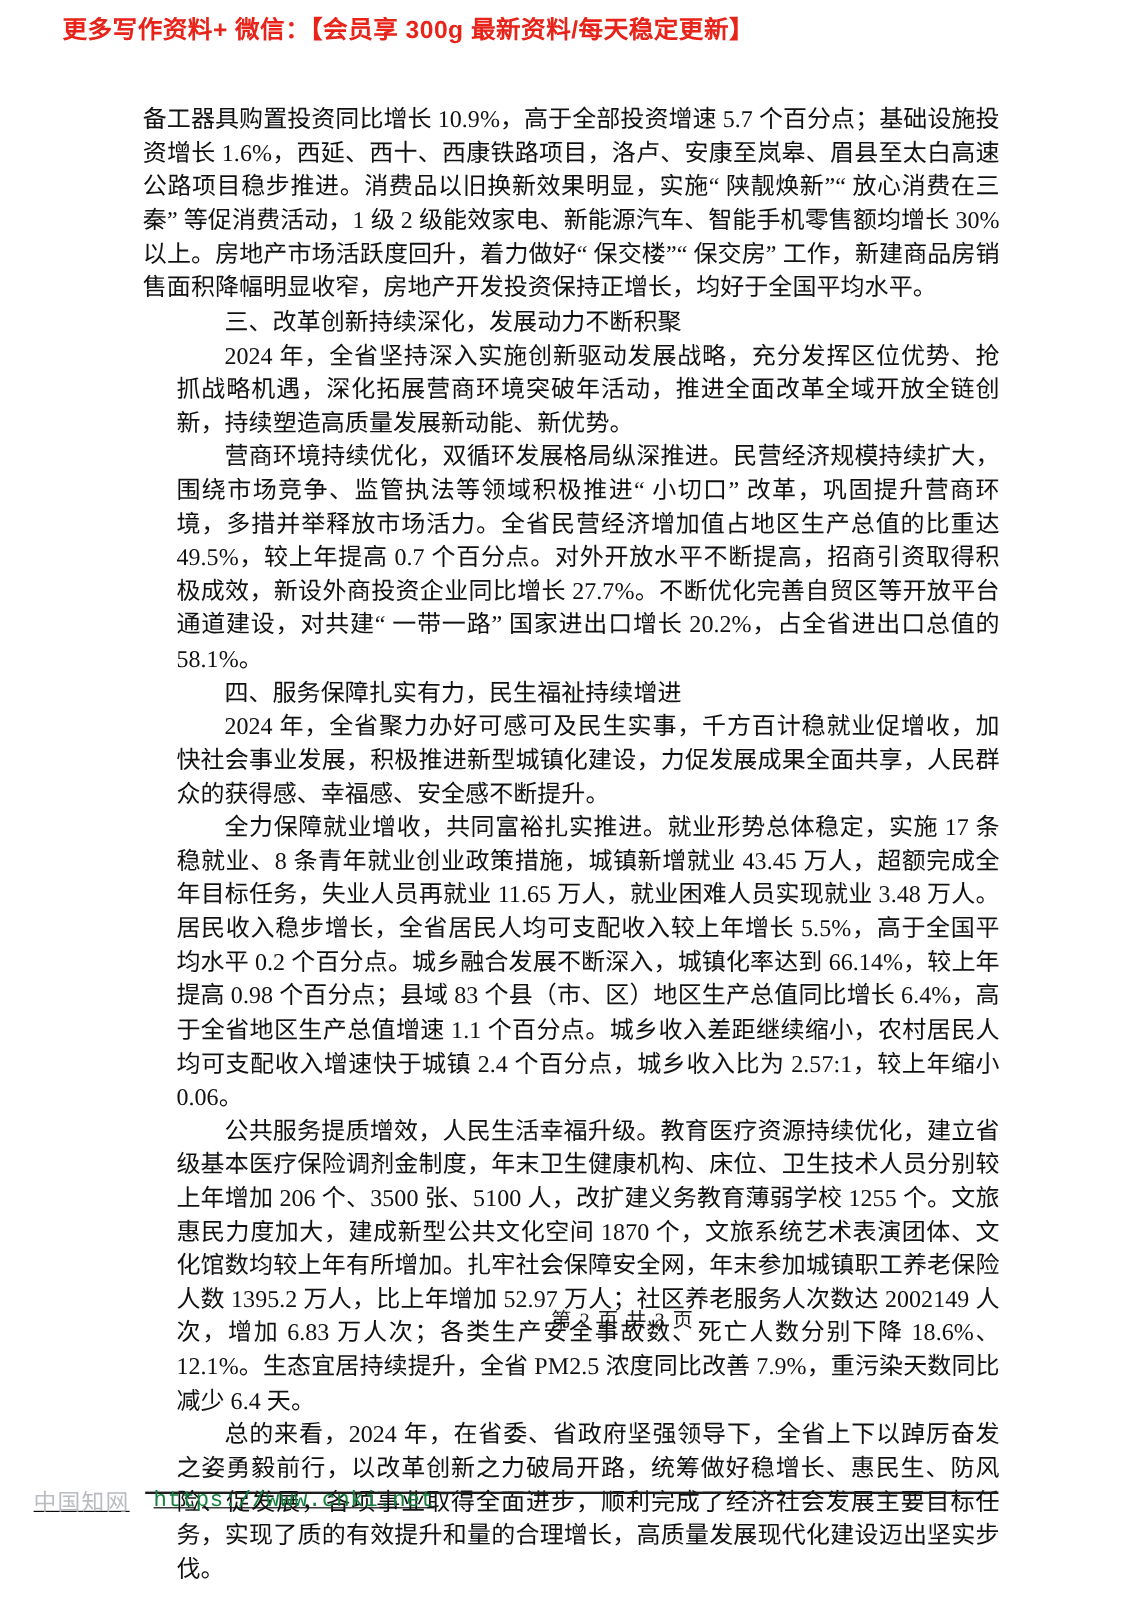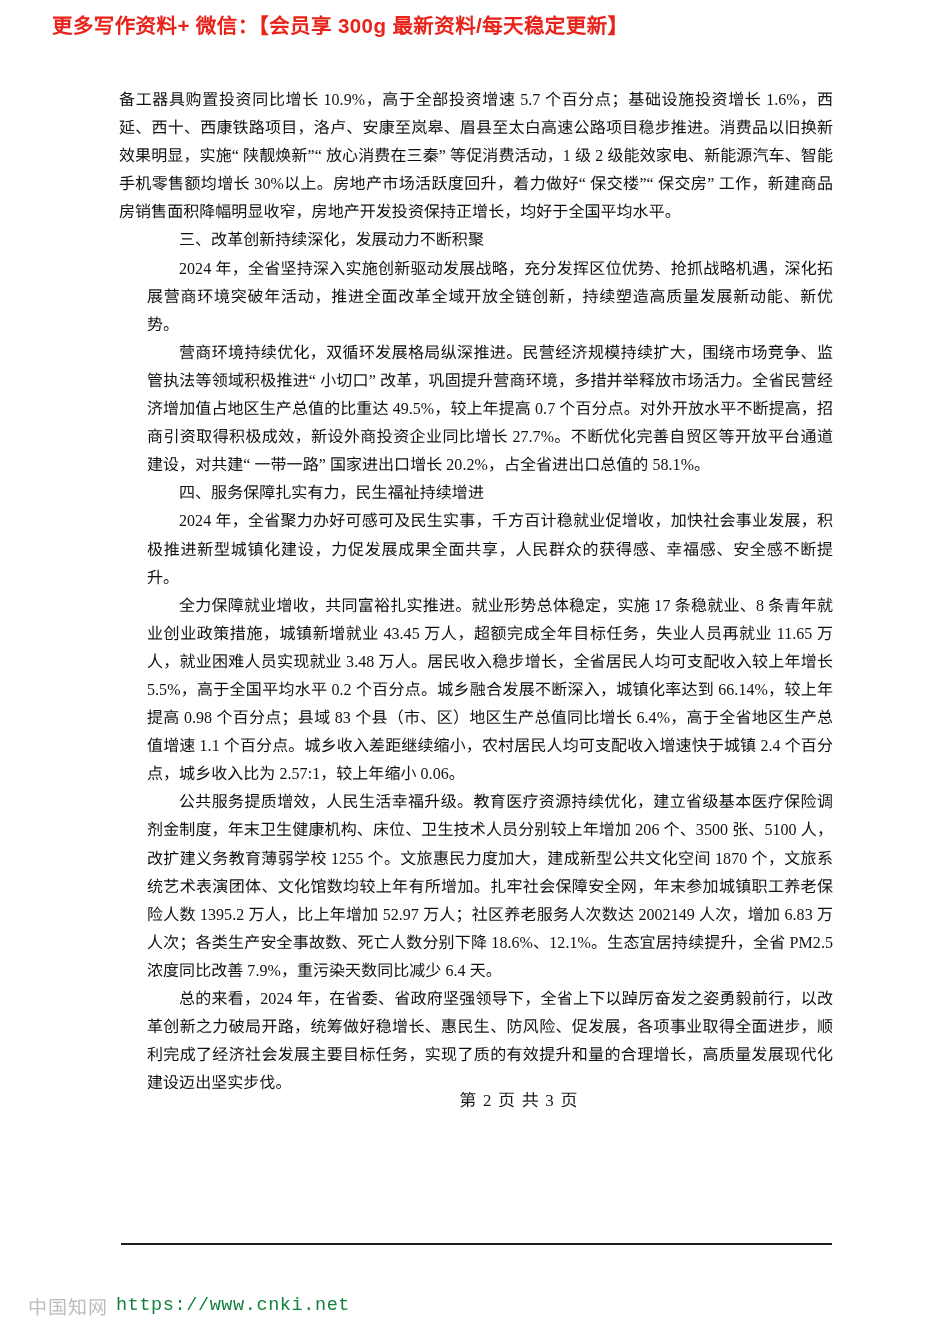--- a/index.html
+++ b/index.html
@@ -41,21 +41,21 @@
 
   
   .body-block {
     position: absolute;
     left: 119px;
     top: 86px;
     width: 714px;
   }
 
   .para {
-    font-size: 16px;
+    font-size: 20px;
     line-height: 28.1px;
     text-align: justify;
     text-justify: inter-ideograph;
     text-align-last: left;
     margin: 0;
     color: #111111;
     letter-spacing: 0.05px;
   }
   .para.indent {
     text-indent: 2em;
@@ -85,25 +85,26 @@
     top: 1243px;
     width: 711px;
     height: 2px;
     background: #1d1d1d;
   }
 
   
   .watermark {
     position: absolute;
     left: 28px;
-    top: 1292px;
+    top: 1236px;
     display: flex;
     align-items: center;
-    gap: 8px;
+    gap: 20px;
     opacity: 1;
+    text-decoration: underline;
   }
   .watermark-logo {
     font-size: 19px;
     letter-spacing: 1px;
     color: #b9bcc0;
     font-family: "Liberation Serif", "DejaVu Serif", serif;
     white-space: nowrap;
   }
   .watermark-url {
     font-family: "Liberation Mono", "DejaVu Sans Mono", monospace;

